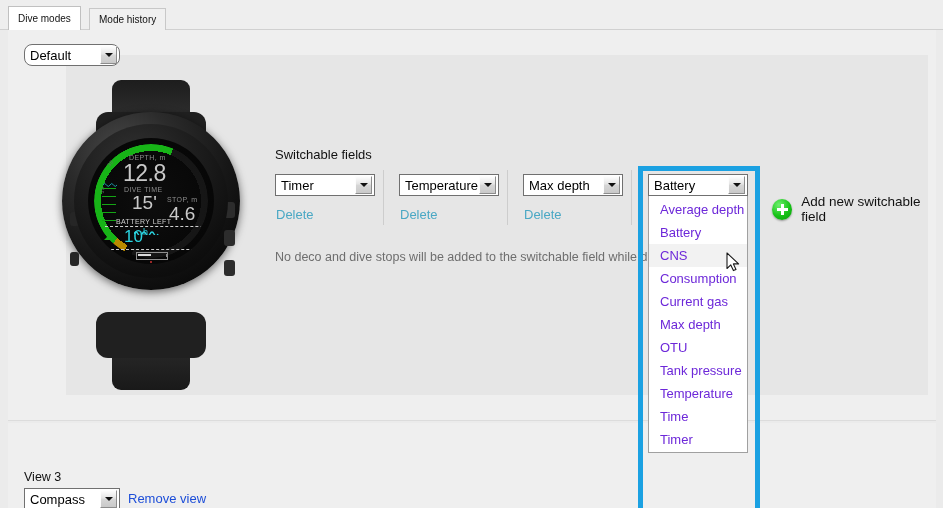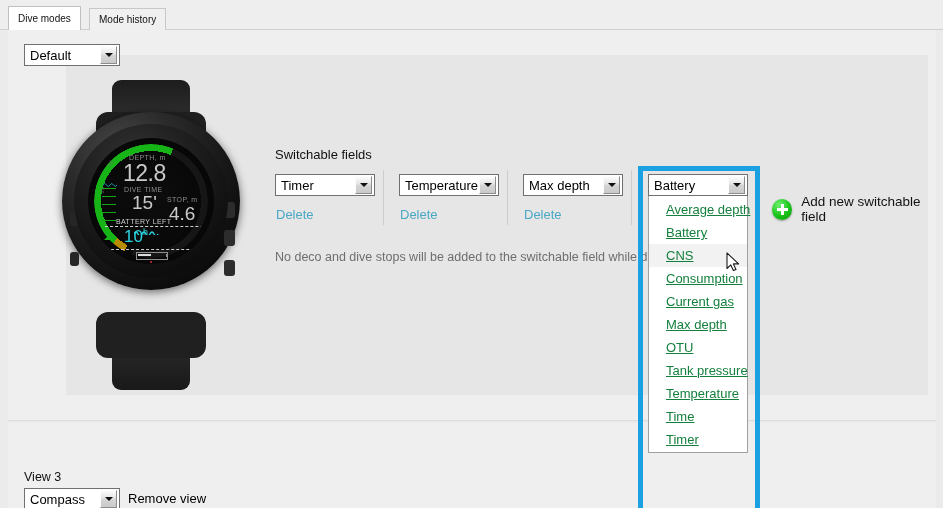--- a/index.html
+++ b/index.html
@@ -55,21 +55,21 @@
     border:1px solid #8c8c8c;
     border-top-color:#fdfdfd;border-left-color:#fdfdfd;
     box-sizing:border-box;
     display:flex;align-items:center;justify-content:center;
   }
   .arrow-dn{
     width:0;height:0;border-left:4px solid transparent;border-right:4px solid transparent;
     border-top:4px solid #101010;
   }
 
-  #mode-select{left:24px;top:14px;width:96px;}
+  #mode-select{left:24px;top:14px;width:96px;border-radius:8px;}
 
   
   .watch-wrap{position:absolute;left:50px;top:50px;width:200px;height:310px;}
   .band{position:absolute;left:62px;width:78px;background:#1a1a1a;border-radius:9px;}
   .band.top{top:0px;height:72px;background:linear-gradient(#1d1d1d,#2a2a2a 40%,#141414);}
   .band.bot{top:238px;height:72px;background:linear-gradient(#141414,#262626 50%,#191919);}
   .lug{position:absolute;width:110px;height:46px;left:46px;background:#202020;border-radius:12px;}
   .lug.t{top:32px;}
   .lug.b{top:232px;}
   .case{
@@ -144,37 +144,37 @@
   .plus-circle::before,.plus-circle::after{
     content:"";position:absolute;background:#fff;
   }
   .plus-circle::before{left:5px;top:9.5px;width:11px;height:3px;}
   .plus-circle::after{left:9px;top:5.5px;width:3px;height:11px;}
   .addbtn span.lbl{margin-left:9px;font-size:13.5px;color:#111;}
 
   
   .view-lbl{position:absolute;left:24px;top:440px;font-size:12.5px;color:#111;}
   #view-select{left:24px;top:458px;width:96px;}
-  .remove-link{position:absolute;left:128px;top:461px;color:#000000;font-size:13px;cursor:pointer;}
+  .remove-link{position:absolute;left:128px;top:461px;color:#1d4ed8;font-size:13px;cursor:pointer;}
 
   
   .highlight{
     position:absolute;left:638px;top:136px;width:122px;height:362px;
     border:5px solid #1ba1e2;box-sizing:border-box;background:transparent;z-index:40;
     pointer-events:none;
   }
   #battery-combo{left:648px;top:144px;width:100px;z-index:42;}
   .droplist{
     position:absolute;left:648px;top:165px;width:100px;
     background:#ffffff;border:1px solid #a0a0a0;box-sizing:border-box;z-index:41;
     padding:2px 0 1px 0;
   }
   .dropitem{
-    height:23px;line-height:23px;padding-left:17px;font-size:13px;color:#15803d;
-    white-space:nowrap;cursor:default;text-decoration:underline;
+    height:23px;line-height:23px;padding-left:11px;font-size:13px;color:#6d28d9;
+    white-space:nowrap;cursor:default;
   }
   .dropitem.sel{background:#f2f2f2;}
 
   .cursor{position:absolute;left:726px;top:222px;z-index:60;}
 
   .divline{position:absolute;left:8px;top:419px;width:928px;height:1px;background:#dfdfdf;}
 </style>
 </head>
 <body>
 

